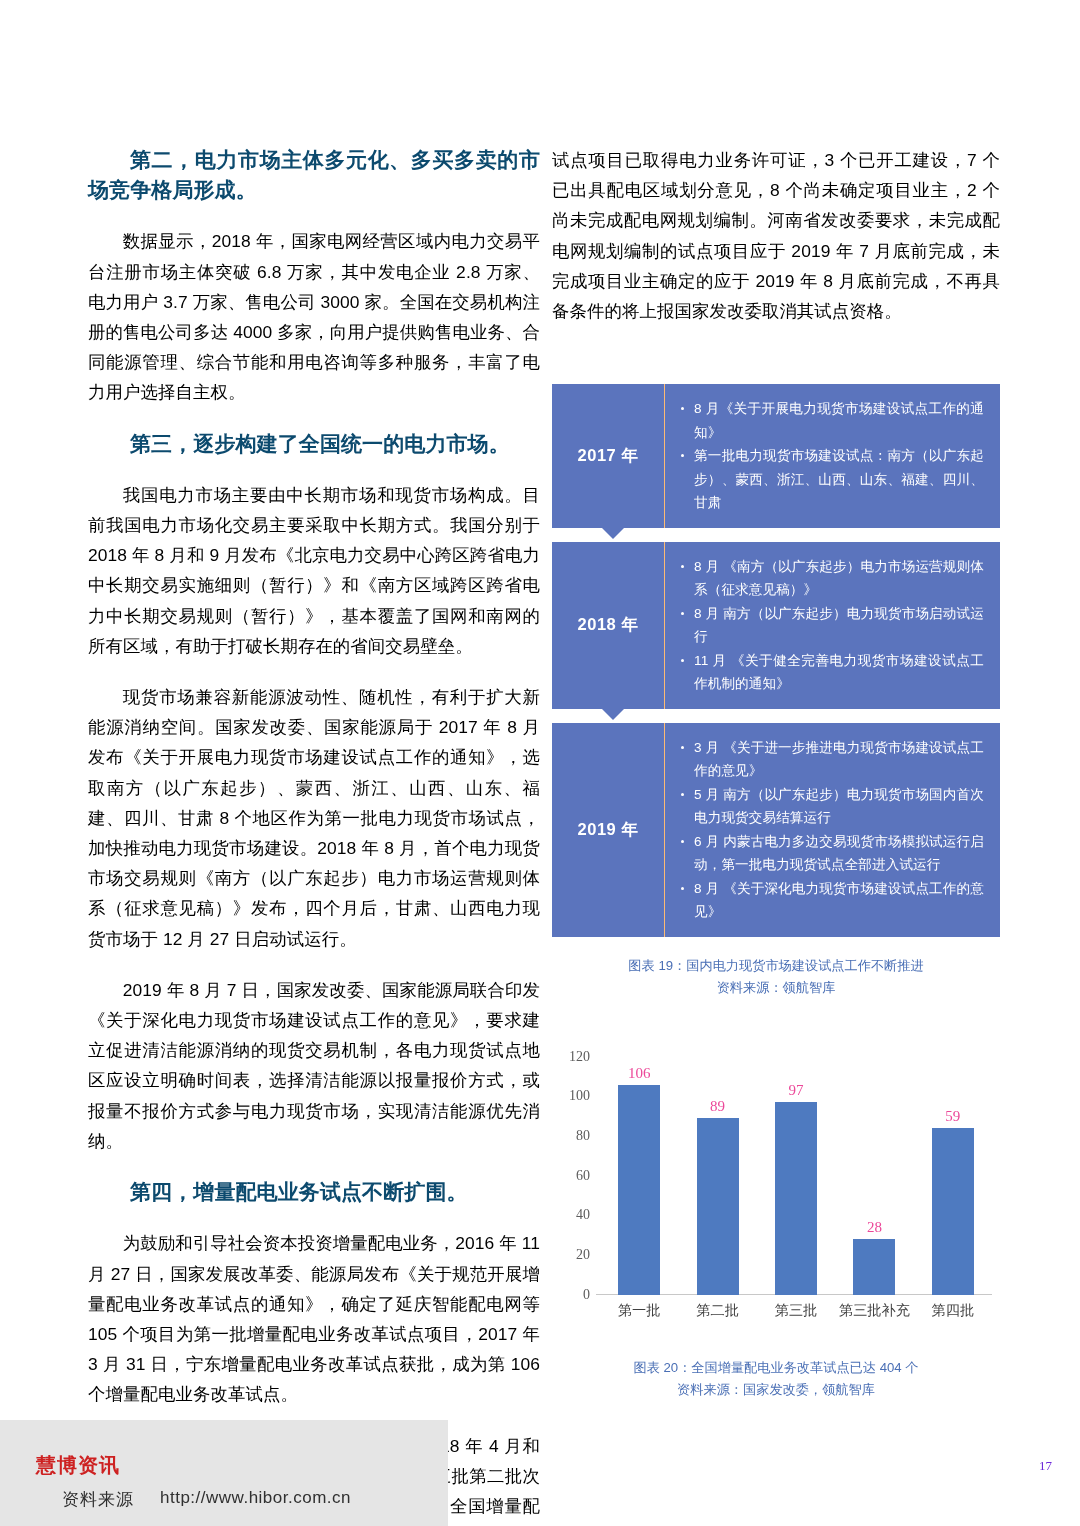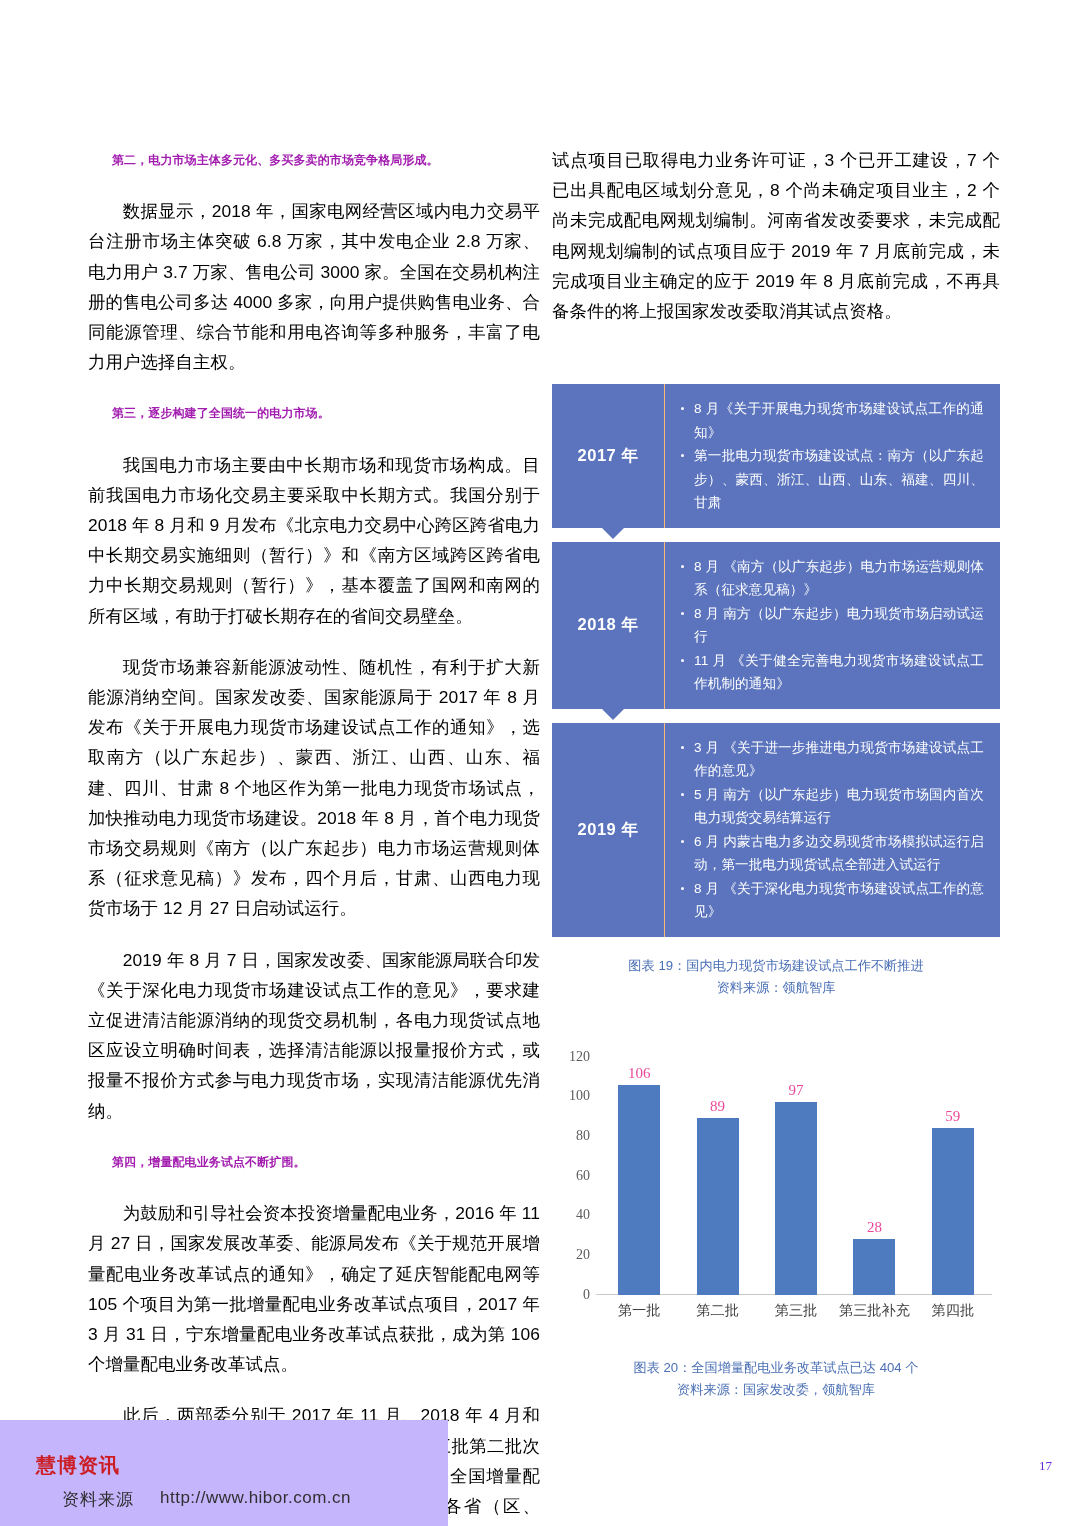--- a/index.html
+++ b/index.html
@@ -29,23 +29,23 @@
     line-height: 30.2px;
     color: #000000;
     text-align: justify;
     text-justify: inter-ideograph;
     text-indent: 2em;
     margin-bottom: 21px;
     letter-spacing: 0.1px;
   }
   .para.noindent { text-indent: 0; }
   .heading {
-    font-size: 12px;
+    font-size: 21px;
     line-height: 30.2px;
-    color: #a21caf;
+    color: #0c4a6e;
     font-weight: bold;
     text-indent: 2em;
     text-align: justify;
     margin-bottom: 21px;
     letter-spacing: 0.1px;
   }
 
   
   .timeline {
     margin-top: 58px;
@@ -197,21 +197,21 @@
     font-size: 13px;
     color: #6d28d9;
     font-family: "Liberation Serif", "DejaVu Serif", serif;
   }
 
   
   .watermark {
     position: absolute;
     left: 0; bottom: 0;
     width: 448px; height: 106px;
-    background: #c4b5fd;
+    background: #e5e5e5;
     overflow: hidden;
   }
   .wm-brand {
     position: absolute;
     left: 36px; top: 32px;
     color: #cc1111;
     font-size: 20px;
     font-weight: bold;
     letter-spacing: 1px;
     opacity: .92;

